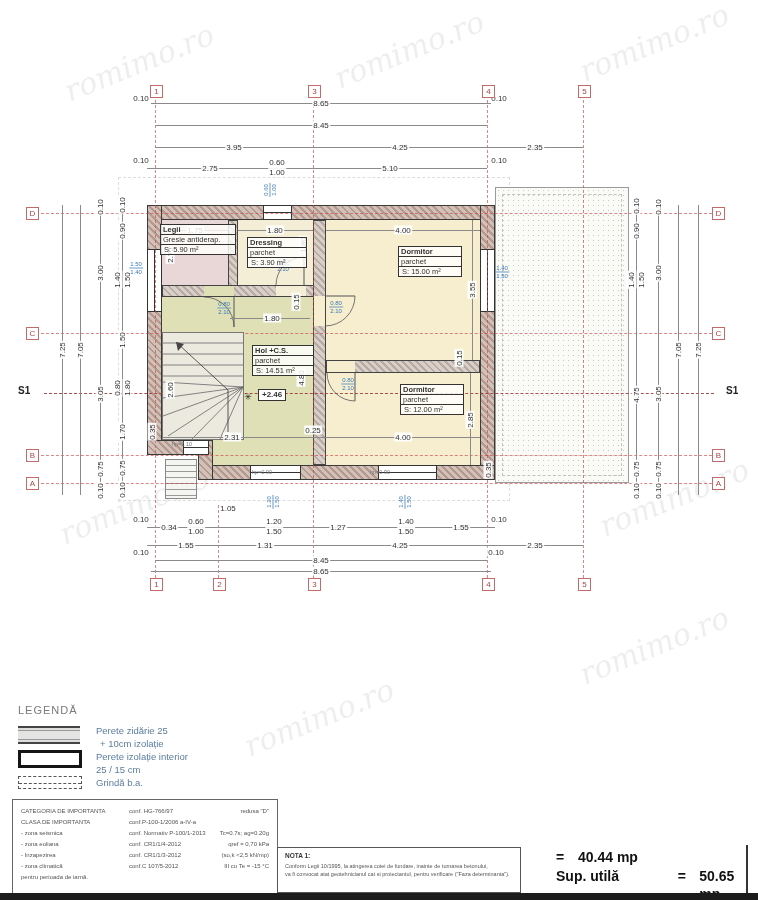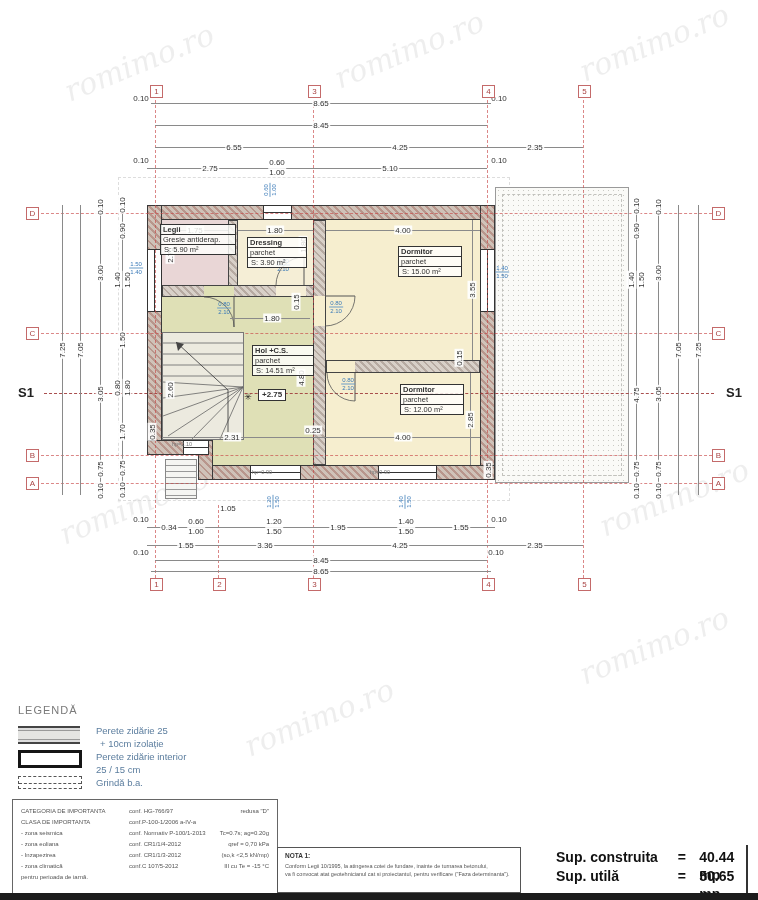--- a/index.html
+++ b/index.html
@@ -7,21 +7,21 @@
        font-family:"Liberation Sans",sans-serif;color:#333}
   .abs{position:absolute}
   .wm{position:absolute;color:rgba(90,90,90,.10);font-size:30px;font-style:italic;
       transform:rotate(-22deg);z-index:0;font-family:"DejaVu Serif",serif;white-space:nowrap}
   
   .gv{position:absolute;width:0;border-left:1px dashed rgba(200,70,70,.65);z-index:3}
   .gh{position:absolute;height:0;border-top:1px dashed rgba(200,70,70,.65);z-index:3}
   .gsec{position:absolute;height:0;border-top:1px dashed rgba(160,60,60,.9);z-index:3}
   .bubble{position:absolute;width:11px;height:11px;border:1px solid #c46a6a;background:#fff;
           color:#a94444;font-size:8px;line-height:11px;text-align:center;z-index:6}
-  .s1{position:absolute;font-size:13px;font-weight:bold;color:#222;z-index:6}
+  .s1{position:absolute;font-size:10px;font-weight:bold;color:#222;z-index:6}
   
   .dl{position:absolute;background:#8a8a8a;height:1px;z-index:4}
   .dlv{position:absolute;background:#8a8a8a;width:1px;z-index:4}
   .dim{position:absolute;font-size:8px;color:#333;background:rgba(255,255,255,.9);
        padding:0 1px;white-space:nowrap;transform:translate(-50%,-50%);z-index:5;line-height:9px}
   .dimv{position:absolute;font-size:8px;color:#333;background:rgba(255,255,255,.9);
        padding:0 1px;white-space:nowrap;transform:translate(-50%,-50%) rotate(-90deg);z-index:5;line-height:9px}
   .blue2{position:absolute;font-size:6px;line-height:7px;color:#3a7ab8;text-align:center;
        transform:translate(-50%,-50%);z-index:5}
   .blue2 .tl{border-bottom:1px solid #6a9cc8;display:block;padding:0 1px}
@@ -185,45 +185,45 @@
 <div class="dl" style="left:326px;top:230px;width:154px"></div>
 <div class="dl" style="left:230px;top:318px;width:80px"></div>
 <div class="dl" style="left:162px;top:437px;width:318px"></div>
 <div class="dlv" style="left:472px;top:220px;height:140px"></div>
 <div class="dlv" style="left:470px;top:373px;height:92px"></div>
 
 <span class="dim" style="left:141px;top:98px">0.10</span>
 <span class="dim" style="left:321px;top:103px">8.65</span>
 <span class="dim" style="left:499px;top:98px">0.10</span>
 <span class="dim" style="left:321px;top:125px">8.45</span>
-<span class="dim" style="left:234px;top:147px">6.55</span>
+<span class="dim" style="left:234px;top:147px">3.95</span>
 <span class="dim" style="left:400px;top:147px">4.25</span>
 <span class="dim" style="left:535px;top:147px">2.35</span>
 <span class="dim" style="left:141px;top:160px">0.10</span>
 <span class="dim" style="left:210px;top:168px">2.75</span>
 <span class="dim" style="left:277px;top:162px">0.60</span>
 <span class="dim" style="left:277px;top:172px">1.00</span>
 <span class="dim" style="left:390px;top:168px">5.10</span>
 <span class="dim" style="left:499px;top:160px">0.10</span>
 
 <span class="dim" style="left:141px;top:519px">0.10</span>
 <span class="dim" style="left:169px;top:527px">0.34</span>
 <span class="dim" style="left:196px;top:521px">0.60</span>
 <span class="dim" style="left:196px;top:531px">1.00</span>
 <span class="dim" style="left:228px;top:508px">1.05</span>
 <span class="dim" style="left:274px;top:521px">1.20</span>
 <span class="dim" style="left:274px;top:531px">1.50</span>
-<span class="dim" style="left:338px;top:527px">1.95</span>
+<span class="dim" style="left:338px;top:527px">1.27</span>
 <span class="dim" style="left:406px;top:521px">1.40</span>
 <span class="dim" style="left:406px;top:531px">1.50</span>
 <span class="dim" style="left:461px;top:527px">1.55</span>
 <span class="dim" style="left:499px;top:519px">0.10</span>
 <span class="dim" style="left:141px;top:552px">0.10</span>
 <span class="dim" style="left:186px;top:545px">1.55</span>
-<span class="dim" style="left:265px;top:545px">3.36</span>
+<span class="dim" style="left:265px;top:545px">1.31</span>
 <span class="dim" style="left:400px;top:545px">4.25</span>
 <span class="dim" style="left:496px;top:552px">0.10</span>
 <span class="dim" style="left:535px;top:545px">2.35</span>
 <span class="dim" style="left:321px;top:560px">8.45</span>
 <span class="dim" style="left:321px;top:571px">8.65</span>
 
 <span class="dimv" style="left:62px;top:350px">7.25</span>
 <span class="dimv" style="left:80px;top:350px">7.05</span>
 <span class="dimv" style="left:100px;top:207px">0.10</span>
 <span class="dimv" style="left:100px;top:273px">3.00</span>
@@ -307,21 +307,21 @@
   <span class="rf">parchet</span>
   <span class="ra">S: 14.51 m²</span>
 </div>
 <div class="roombox" style="left:400px;top:384px;width:62px">
   <span class="rn">Dormitor</span>
   <span class="rf">parchet</span>
   <span class="ra">S: 12.00 m²</span>
 </div>
 
 <span class="star" style="left:248px;top:397px">✳</span>
-<div class="level" style="left:258px;top:389px">+2.75</div>
+<div class="level" style="left:258px;top:389px">+2.46</div>
 
 <div class="bubble" style="left:150px;top:85px">1</div>
 <div class="bubble" style="left:308px;top:85px">3</div>
 <div class="bubble" style="left:482px;top:85px">4</div>
 <div class="bubble" style="left:578px;top:85px">5</div>
 
 <div class="bubble" style="left:150px;top:578px">1</div>
 <div class="bubble" style="left:213px;top:578px">2</div>
 <div class="bubble" style="left:308px;top:578px">3</div>
 <div class="bubble" style="left:482px;top:578px">4</div>
@@ -338,21 +338,21 @@
 <div class="bubble" style="left:712px;top:477px">A</div>
 
 <span class="s1" style="left:18px;top:385px">S1</span>
 <span class="s1" style="left:726px;top:385px">S1</span>
 
 <span class="leg-title" style="left:18px;top:704px">LEGENDĂ</span>
 <div class="leg-sym-ext" style="left:18px;top:726px"></div>
 <span class="leg-txt" style="left:96px;top:724px">Perete zidărie 25</span>
 <span class="leg-txt" style="left:100px;top:737px">+ 10cm izolație</span>
 <div class="leg-sym-int" style="left:18px;top:750px"></div>
-<span class="leg-txt" style="left:96px;top:750px">Perete zidărie interior</span>
+<span class="leg-txt" style="left:96px;top:750px">Perete izolație interior</span>
 <span class="leg-txt" style="left:96px;top:763px">25 / 15 cm</span>
 <div class="leg-sym-beam" style="left:18px;top:776px">
     <div></div>
   </div>
 <span class="leg-txt" style="left:96px;top:776px">Grindă b.a.</span>
 
 <div class="infotable" style="left:12px;top:799px;width:266px;height:97px">
   <div class="tr">
       <span class="c1">CATEGORIA DE IMPORTANTA</span>
       <span class="c2">conf. HG-766/97</span>
@@ -390,21 +390,20 @@
     </div>
 </div>
 
 <div class="nota" style="left:277px;top:847px;width:244px;height:46px">
   <span class="nt">NOTA 1:</span>
   <span class="nl">Conform Legii 10/1995, la atingerea cotei de fundare, inainte de turnarea betonului,</span>
   <span class="nl">va fi convocat atat geotehnicianul cat si proiectantul, pentru verificare ("Faza determinanta").</span>
 </div>
 
 <div class="sup" style="left:556px;top:848px">
-  <span class="sl">Sup. construita</span>
   <span class="se">=</span>
   <span class="sv">40.44 mp</span>
 </div>
 <div class="sup" style="left:556px;top:867px">
   <span class="sl">Sup. utilă</span>
   <span class="se">=</span>
   <span class="sv">50.65 mp</span>
 </div>
 
 <div class="bframe" style="left:746px;top:845px;width:2px;height:48px"></div>

